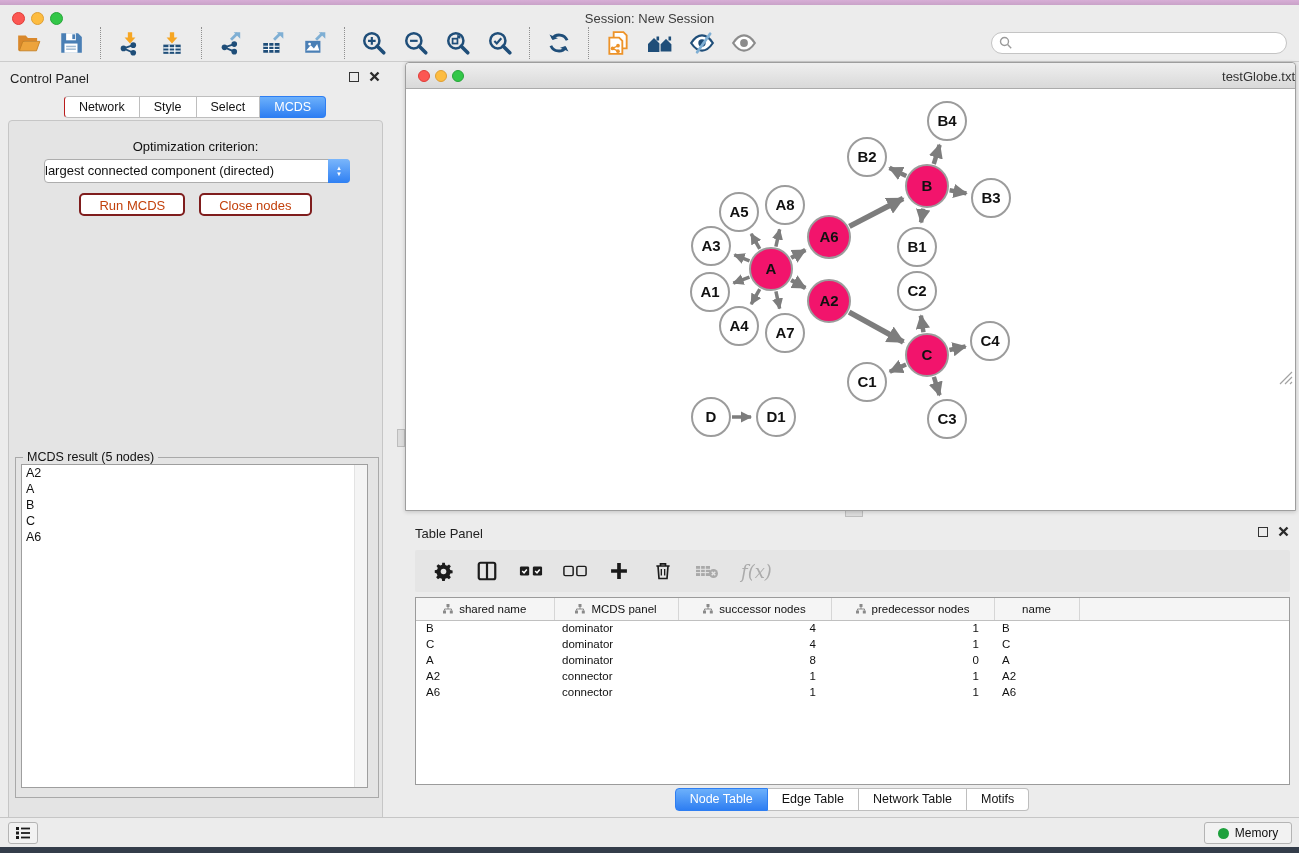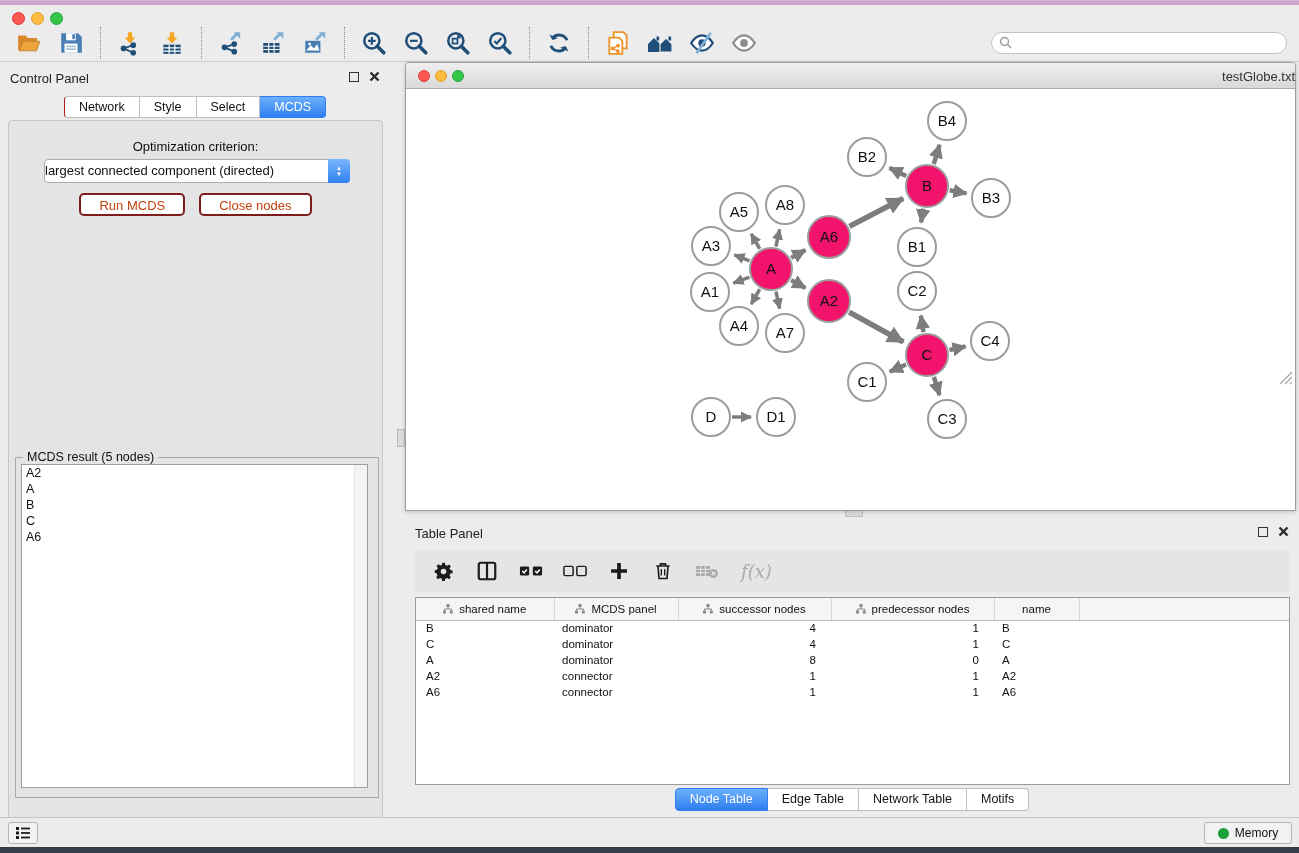--- a/index.html
+++ b/index.html
@@ -68,21 +68,21 @@
 
   
   .net-window { position:absolute; left:405px; top:62px; width:891px; height:449px;
     border:1px solid #9E9E9E; border-radius:4px 4px 0 0; background:#fff;
     box-shadow:0 1px 4px rgba(0,0,0,0.18); }
   .net-titlebar { position:absolute; left:0; top:0; width:100%; height:26px;
     background:linear-gradient(#EFEFEF,#D9D9D9); border-bottom:1px solid #ABABAB; border-radius:4px 4px 0 0; }
   .net-titlebar .traffic { top:7px; width:12px; height:12px; }
   .net-titlebar .t-red { left:12px; } .net-titlebar .t-yellow { left:29px; } .net-titlebar .t-green { left:46px; }
   .net-title { position:absolute; left:15px; right:0; top:6px; text-align:right; font-size:13px; color:#333; }
-  .net-canvas { position:absolute; left:0; top:26px; width:889px; height:298px; background:#fff; }
+  .net-canvas { position:absolute; left:0; top:26px; width:889px; height:298px; background:#fff;font-weight:bold; }
   .resize-grip { position:absolute; right:2px; bottom:2px; }
 
   
   .table-panel { position:absolute; left:405px; top:517px; width:894px; height:300px; background:#ECECEC; }
   .tp-toolbar { position:absolute; left:10px; top:33px; right:9px; height:42px; background:#E5E5E5;
     border-radius:2px; display:flex; align-items:center; padding-left:16px; }
   .tp-icon { display:flex; align-items:center; justify-content:center; width:24px; height:24px; margin-right:20px; }
   .fx-label { font-family:"DejaVu Serif", serif; font-style:italic; font-size:18px; color:#ABABAB; margin-left:2px; }
 
   .data-table { position:absolute; left:10px; top:80px; right:9px; height:188px; background:#fff;
@@ -110,20 +110,21 @@
   .desktop-strip-bottom { position:absolute; left:0; top:847px; width:1299px; height:6px; background:#343d4a; }
 </style>
 </head>
 <body>
 
 <div class="desktop-strip-top"></div>
 <div class="titlebar">
   <span class="traffic t-red"></span>
   <span class="traffic t-yellow"></span>
   <span class="traffic t-green"></span>
+  <div class="win-title">Session: New Session</div>
 </div>
 
 <div class="toolbar">
   <div class="tb-icon">
     <svg width="26" height="26" viewBox="0 0 24 24">
         <path d="M2 5h7l2 2.4h8.5v3H7.8L4.6 19H2z" fill="#D9882B"></path>
         <path d="M6.3 10.5H22l-3.1 8.7H3.1z" fill="#EDA33B" stroke="#C37E22" stroke-width="0.8"></path>
       </svg>
   </div>
   <div class="tb-icon">

